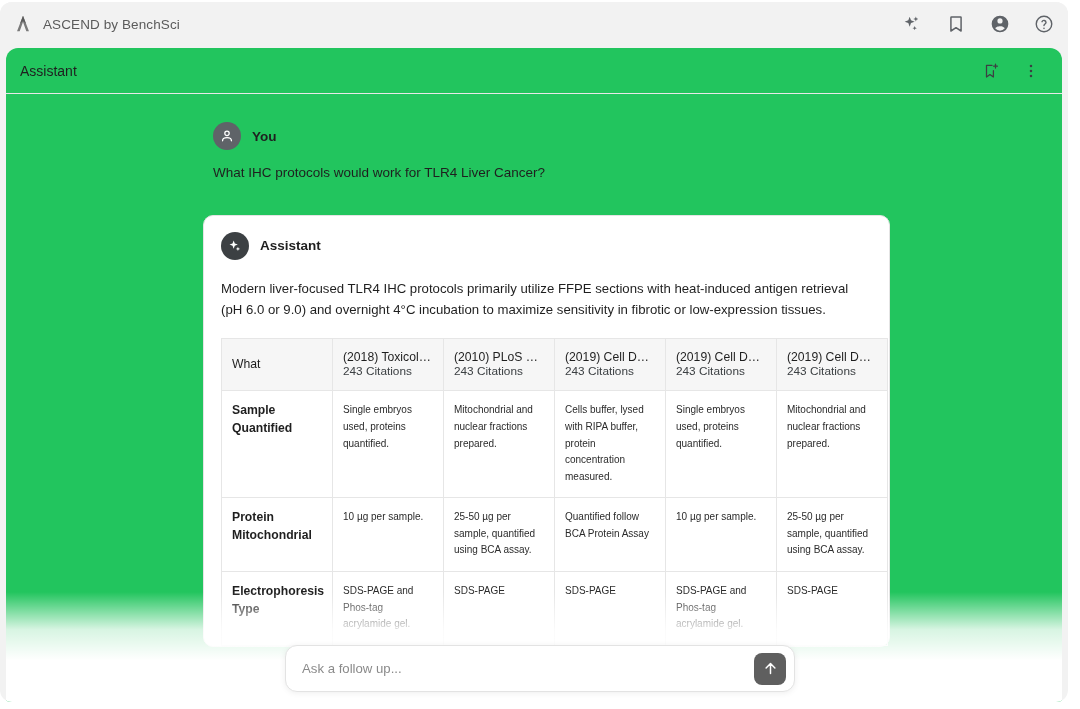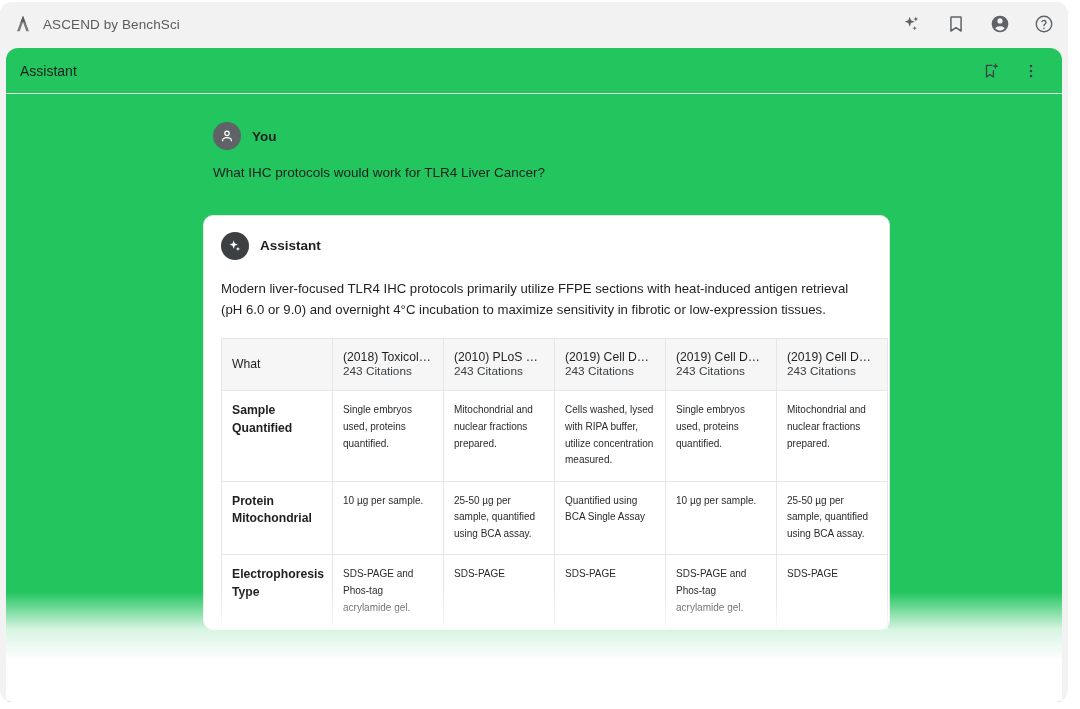--- a/index.html
+++ b/index.html
@@ -365,29 +365,29 @@
                   <span class="th-title">(2019) Cell Death…</span>
                   <span class="th-cites">243 Citations</span>
                 </th>
               </tr>
             </thead>
             <tbody>
               <tr>
                 <td class="step-cell">Sample Quantified</td>
                 <td class="val-cell">Single embryos used, proteins quantified.</td>
                 <td class="val-cell">Mitochondrial and nuclear fractions prepared.</td>
-                <td class="val-cell">Cells washed, lysed with RIPA buffer, utilize concentration measured.</td>
+                <td class="val-cell">Cells buffer, lysed with RIPA buffer, protein concentration measured.</td>
                 <td class="val-cell">Single embryos used, proteins quantified.</td>
                 <td class="val-cell">Mitochondrial and nuclear fractions prepared.</td>
               </tr>
               <tr>
                 <td class="step-cell">Protein Mitochondrial</td>
                 <td class="val-cell">10 µg per sample.</td>
                 <td class="val-cell">25-50 µg per sample, quantified using BCA assay.</td>
-                <td class="val-cell">Quantified using BCA Single Assay</td>
+                <td class="val-cell">Quantified follow BCA Protein Assay</td>
                 <td class="val-cell">10 µg per sample.</td>
                 <td class="val-cell">25-50 µg per sample, quantified using BCA assay.</td>
               </tr>
               <tr>
                 <td class="step-cell">Electrophoresis Type</td>
                 <td class="val-cell">SDS-PAGE and Phos-tag acrylamide gel.</td>
                 <td class="val-cell">SDS-PAGE</td>
                 <td class="val-cell">SDS-PAGE</td>
                 <td class="val-cell">SDS-PAGE and Phos-tag acrylamide gel.</td>
                 <td class="val-cell">SDS-PAGE</td>
@@ -396,14 +396,22 @@
             </tbody>
           </table>
         </div>
 
       </div>
 
       <div id="fade"></div>
     </div>
   </div>
 
+  <div id="composer">
+    <input id="followup-input" type="text" placeholder="Ask a follow up..." style="">
+    <button id="send-button">
+      <svg viewBox="0 0 24 24" fill="none" stroke="currentColor" stroke-width="2.1">
+        <path d="M12 19.2 V5.2 M5.8 11.4 L12 5 L18.2 11.4" stroke-linecap="round" stroke-linejoin="round"></path>
+      </svg>
+    </button>
+  </div>
 
 </div>
 
 </body></html>

